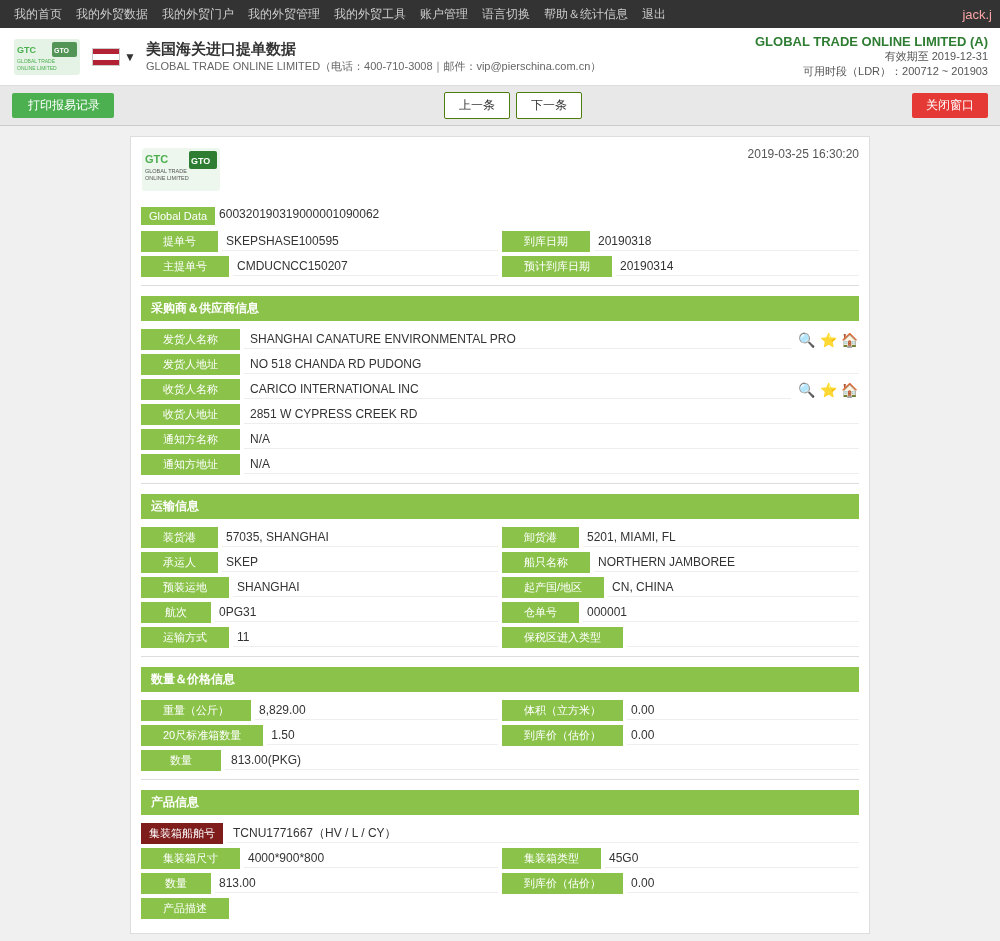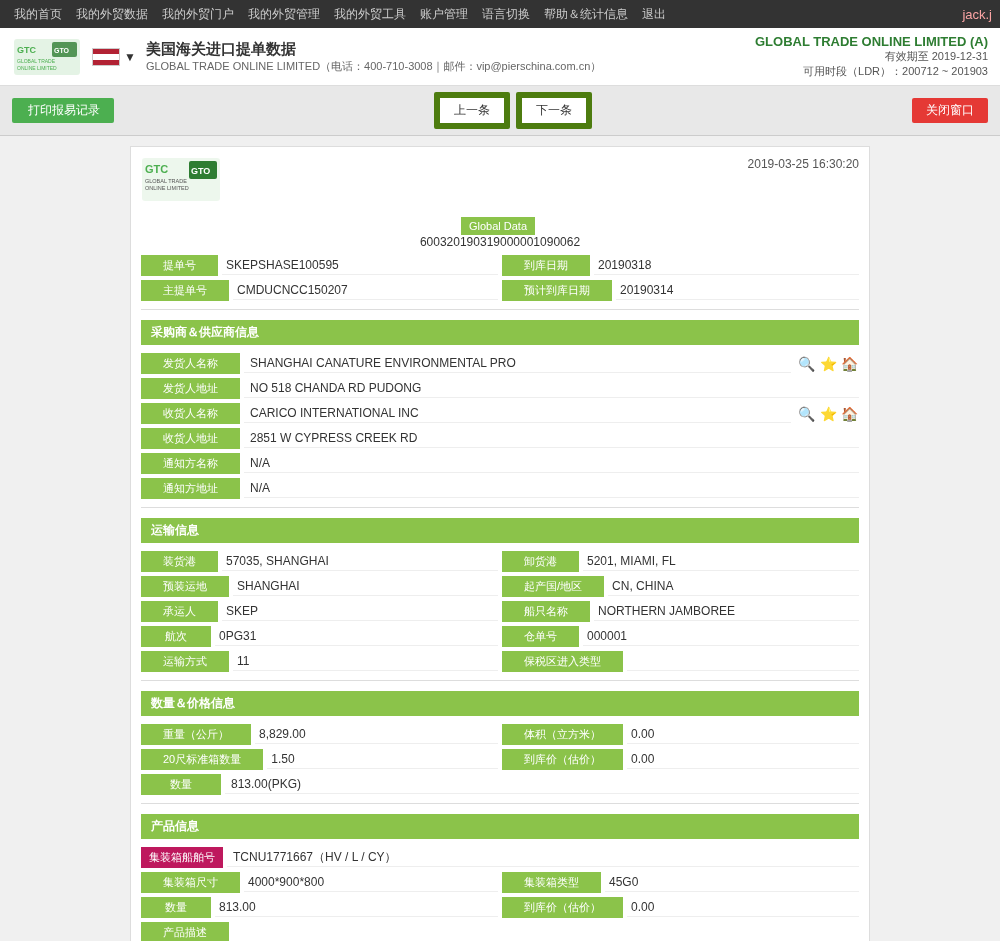--- a/index.html
+++ b/index.html
@@ -23,21 +23,21 @@
     .header-subtitle { font-size: 11px; color: #666; }
     .header-right { text-align: right; }
     .brand-name { color: #2e7d32; font-weight: bold; font-size: 13px; }
     .header-info { font-size: 11px; color: #555; }
 
     
     .toolbar { background: #e8e8e8; display: flex; align-items: center; justify-content: space-between; padding: 6px 12px; border-bottom: 1px solid #ccc; }
     .toolbar-center { display: flex; align-items: center; gap: 6px; }
     .btn { padding: 4px 14px; border: none; cursor: pointer; font-size: 12px; border-radius: 2px; }
     .btn-print { background: #4caf50; color: #fff; padding-left: 16px; }
-    .btn-nav { background: #fff; border: 6px solid #4d7c0f; color: #333; }
+    .btn-nav { background: #fff; border: 1px solid #4d7c0f; color: #333; }
     .btn-close { background: #e53935; color: #fff; }
 
     
     .content-wrapper { padding: 10px; background: #f0f0f0; }
     .record-card { background: #fff; border: 1px solid #ddd; margin: 0 auto; padding: 10px; max-width: 740px; }
 
     
     .record-header { display: flex; justify-content: space-between; align-items: flex-start; margin-bottom: 12px; }
     .record-timestamp { font-size: 12px; color: #555; }
 
@@ -51,28 +51,28 @@
     
     .field-row-dual { display: flex; gap: 4px; margin-bottom: 4px; }
     .field-half { display: flex; align-items: center; flex: 1; }
     .field-half .field-label { min-width: 70px; }
     .field-half .field-value { flex: 1; border-bottom: 1px solid #eee; padding-left: 4px; }
 
     
     .section-header { background: #8bc34a; color: #fff; padding: 4px 10px; font-size: 12px; font-weight: bold; margin-bottom: 8px; margin-top: 10px; }
 
     
-    .global-data-row { display: flex; align-items: center; margin-bottom: 6px; flex-direction: column; }
+    .global-data-row { display: flex; margin-bottom: 6px; }
     .global-data-label { background: #8bc34a; color: #fff; padding: 3px 8px; font-size: 11px; margin-right: 4px; }
 
     
     .sep { border: none; border-top: 1px solid #ddd; margin: 8px 0; }
 
     
-    .container-label { background: #be185d; color: #fff; padding: 3px 8px; font-size: 11px; min-width: 80px; text-align: right; margin-right: 4px; white-space: nowrap; }
+    .container-label { background: #7f1d1d; color: #fff; padding: 3px 8px; font-size: 11px; min-width: 80px; text-align: right; margin-right: 4px; white-space: nowrap; }
   </style>
 </head>
 <body>
 
 <div class="top-nav">
   <div class="top-nav-left">
     <a class="top-nav-item">我的首页</a>
     <a class="top-nav-item">我的外贸数据</a>
     <a class="top-nav-item">我的外贸门户</a>
     <a class="top-nav-item">我的外贸管理</a>
@@ -215,40 +215,40 @@
         <span class="field-label">装货港</span>
         <span class="field-value">57035, SHANGHAI</span>
       </div>
       <div class="field-half">
         <span class="field-label">卸货港</span>
         <span class="field-value">5201, MIAMI, FL</span>
       </div>
     </div>
     <div class="field-row-dual">
       <div class="field-half">
+        <span class="field-label">承运人</span>
+        <span class="field-value">SKEP</span>
+      </div>
+      <div class="field-half">
+        <span class="field-label">船只名称</span>
+        <span class="field-value">NORTHERN JAMBOREE</span>
+      </div>
+    </div>
+    <div class="field-row-dual">
+      <div class="field-half">
         <span class="field-label">预装运地</span>
         <span class="field-value">SHANGHAI</span>
       </div>
       <div class="field-half">
         <span class="field-label">起产国/地区</span>
         <span class="field-value">CN, CHINA</span>
       </div>
     </div>
     <div class="field-row-dual">
       <div class="field-half">
-        <span class="field-label">承运人</span>
-        <span class="field-value">SKEP</span>
-      </div>
-      <div class="field-half">
-        <span class="field-label">船只名称</span>
-        <span class="field-value">NORTHERN JAMBOREE</span>
-      </div>
-    </div>
-    <div class="field-row-dual">
-      <div class="field-half">
         <span class="field-label">航次</span>
         <span class="field-value">0PG31</span>
       </div>
       <div class="field-half">
         <span class="field-label">仓单号</span>
         <span class="field-value">000001</span>
       </div>
     </div>
     <div class="field-row-dual">
       <div class="field-half">

